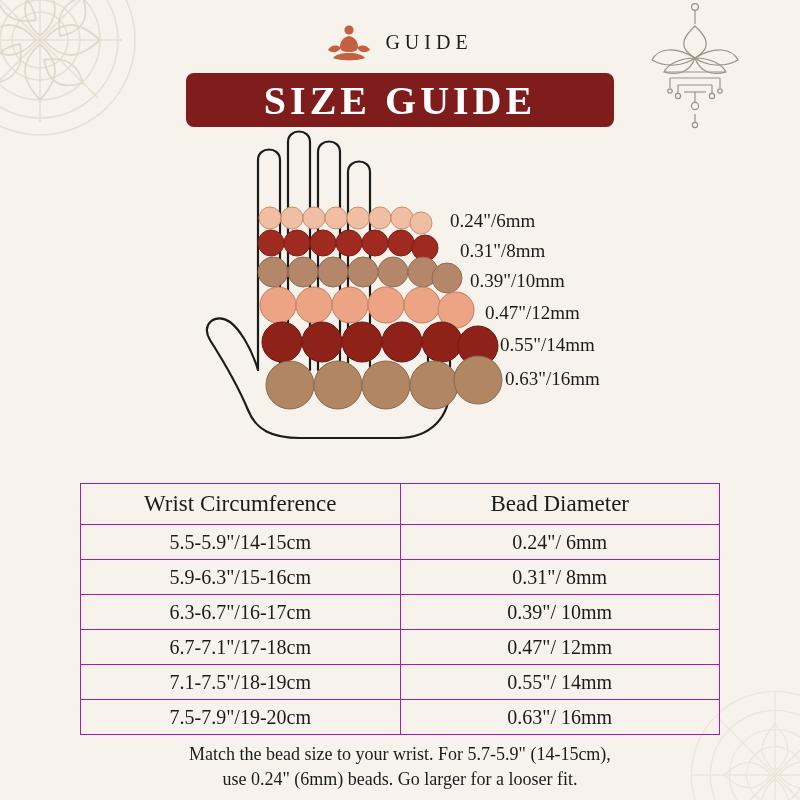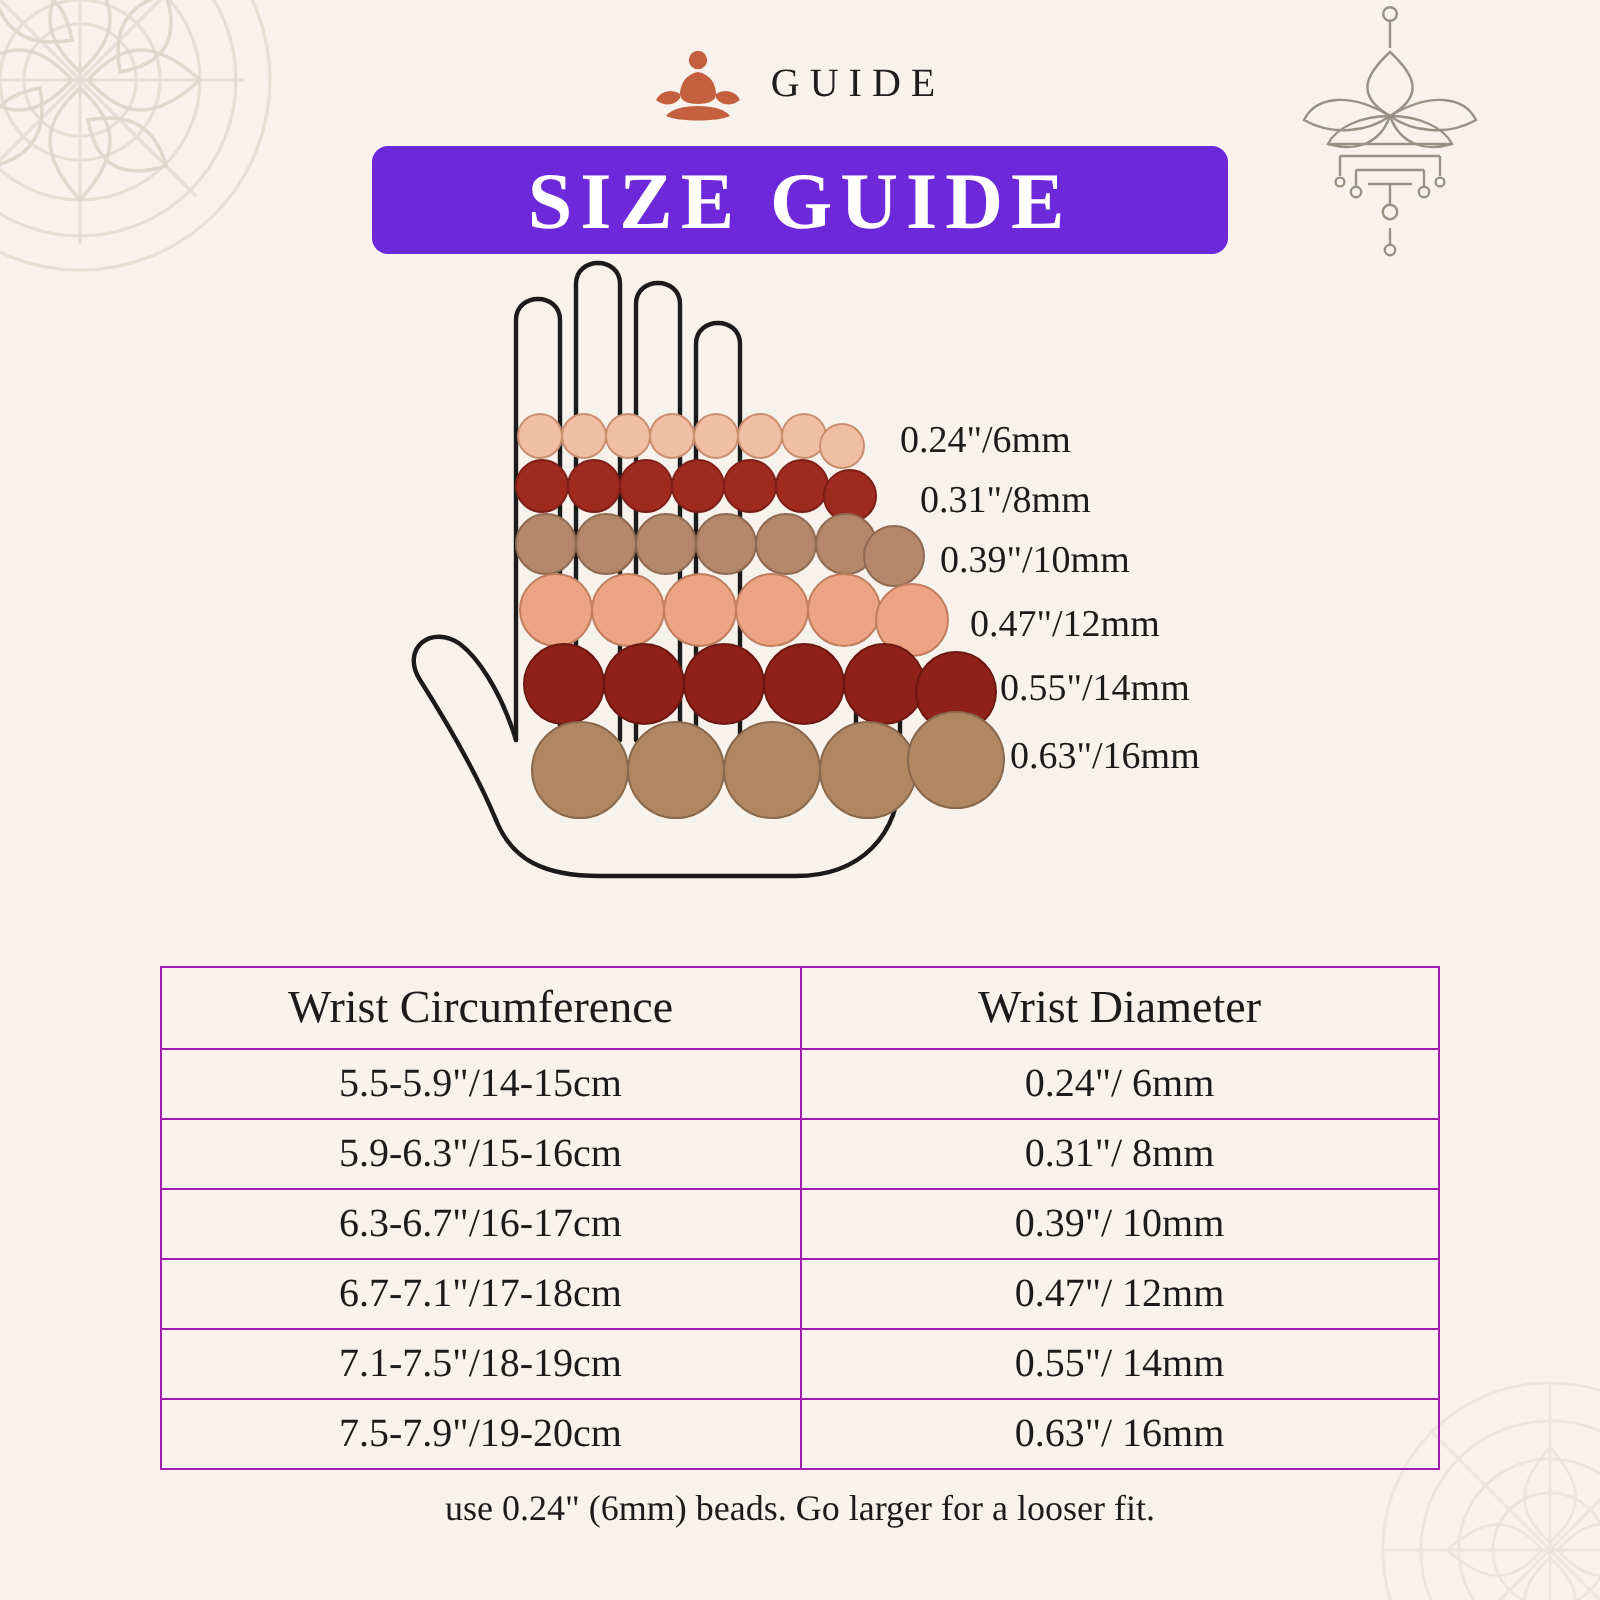--- a/index.html
+++ b/index.html
@@ -65,21 +65,21 @@
     height: 40px;
   }
 
   
   .title-banner {
     position: absolute;
     top: 73px;
     left: 186px;
     width: 428px;
     height: 54px;
-    background: #6d28d9;
+    background: #7f1d1d;
     border-radius: 8px;
     display: flex;
     align-items: center;
     justify-content: center;
   }
   .title-banner span {
     color: #ffffff;
     font-family: "Liberation Serif", serif;
     font-weight: 700;
     font-size: 40px;
@@ -318,21 +318,21 @@
   <span class="bead-label" style="left:470px; top:140px;">0.39"/10mm</span>
   <span class="bead-label" style="left:485px; top:172px;">0.47"/12mm</span>
   <span class="bead-label" style="left:500px; top:204px;">0.55"/14mm</span>
   <span class="bead-label" style="left:505px; top:238px;">0.63"/16mm</span>
 </div>
 
 <table class="size-table">
   <thead>
     <tr>
       <th>Wrist Circumference</th>
-      <th>Wrist Diameter</th>
+      <th>Bead Diameter</th>
     </tr>
   </thead>
   <tbody>
     <tr>
       <td>5.5-5.9"/14-15cm</td>
       <td>0.24"/ 6mm</td>
     </tr>
     <tr>
       <td>5.9-6.3"/15-16cm</td>
       <td>0.31"/ 8mm</td>
@@ -350,14 +350,15 @@
       <td>0.55"/ 14mm</td>
     </tr>
     <tr>
       <td>7.5-7.9"/19-20cm</td>
       <td>0.63"/ 16mm</td>
     </tr>
   </tbody>
 </table>
 
 <div class="footer-note">
+  <div>Match the bead size to your wrist. For 5.7-5.9" (14-15cm),</div>
   <div>use 0.24" (6mm) beads. Go larger for a looser fit.</div>
 </div>
 
 </body></html>

